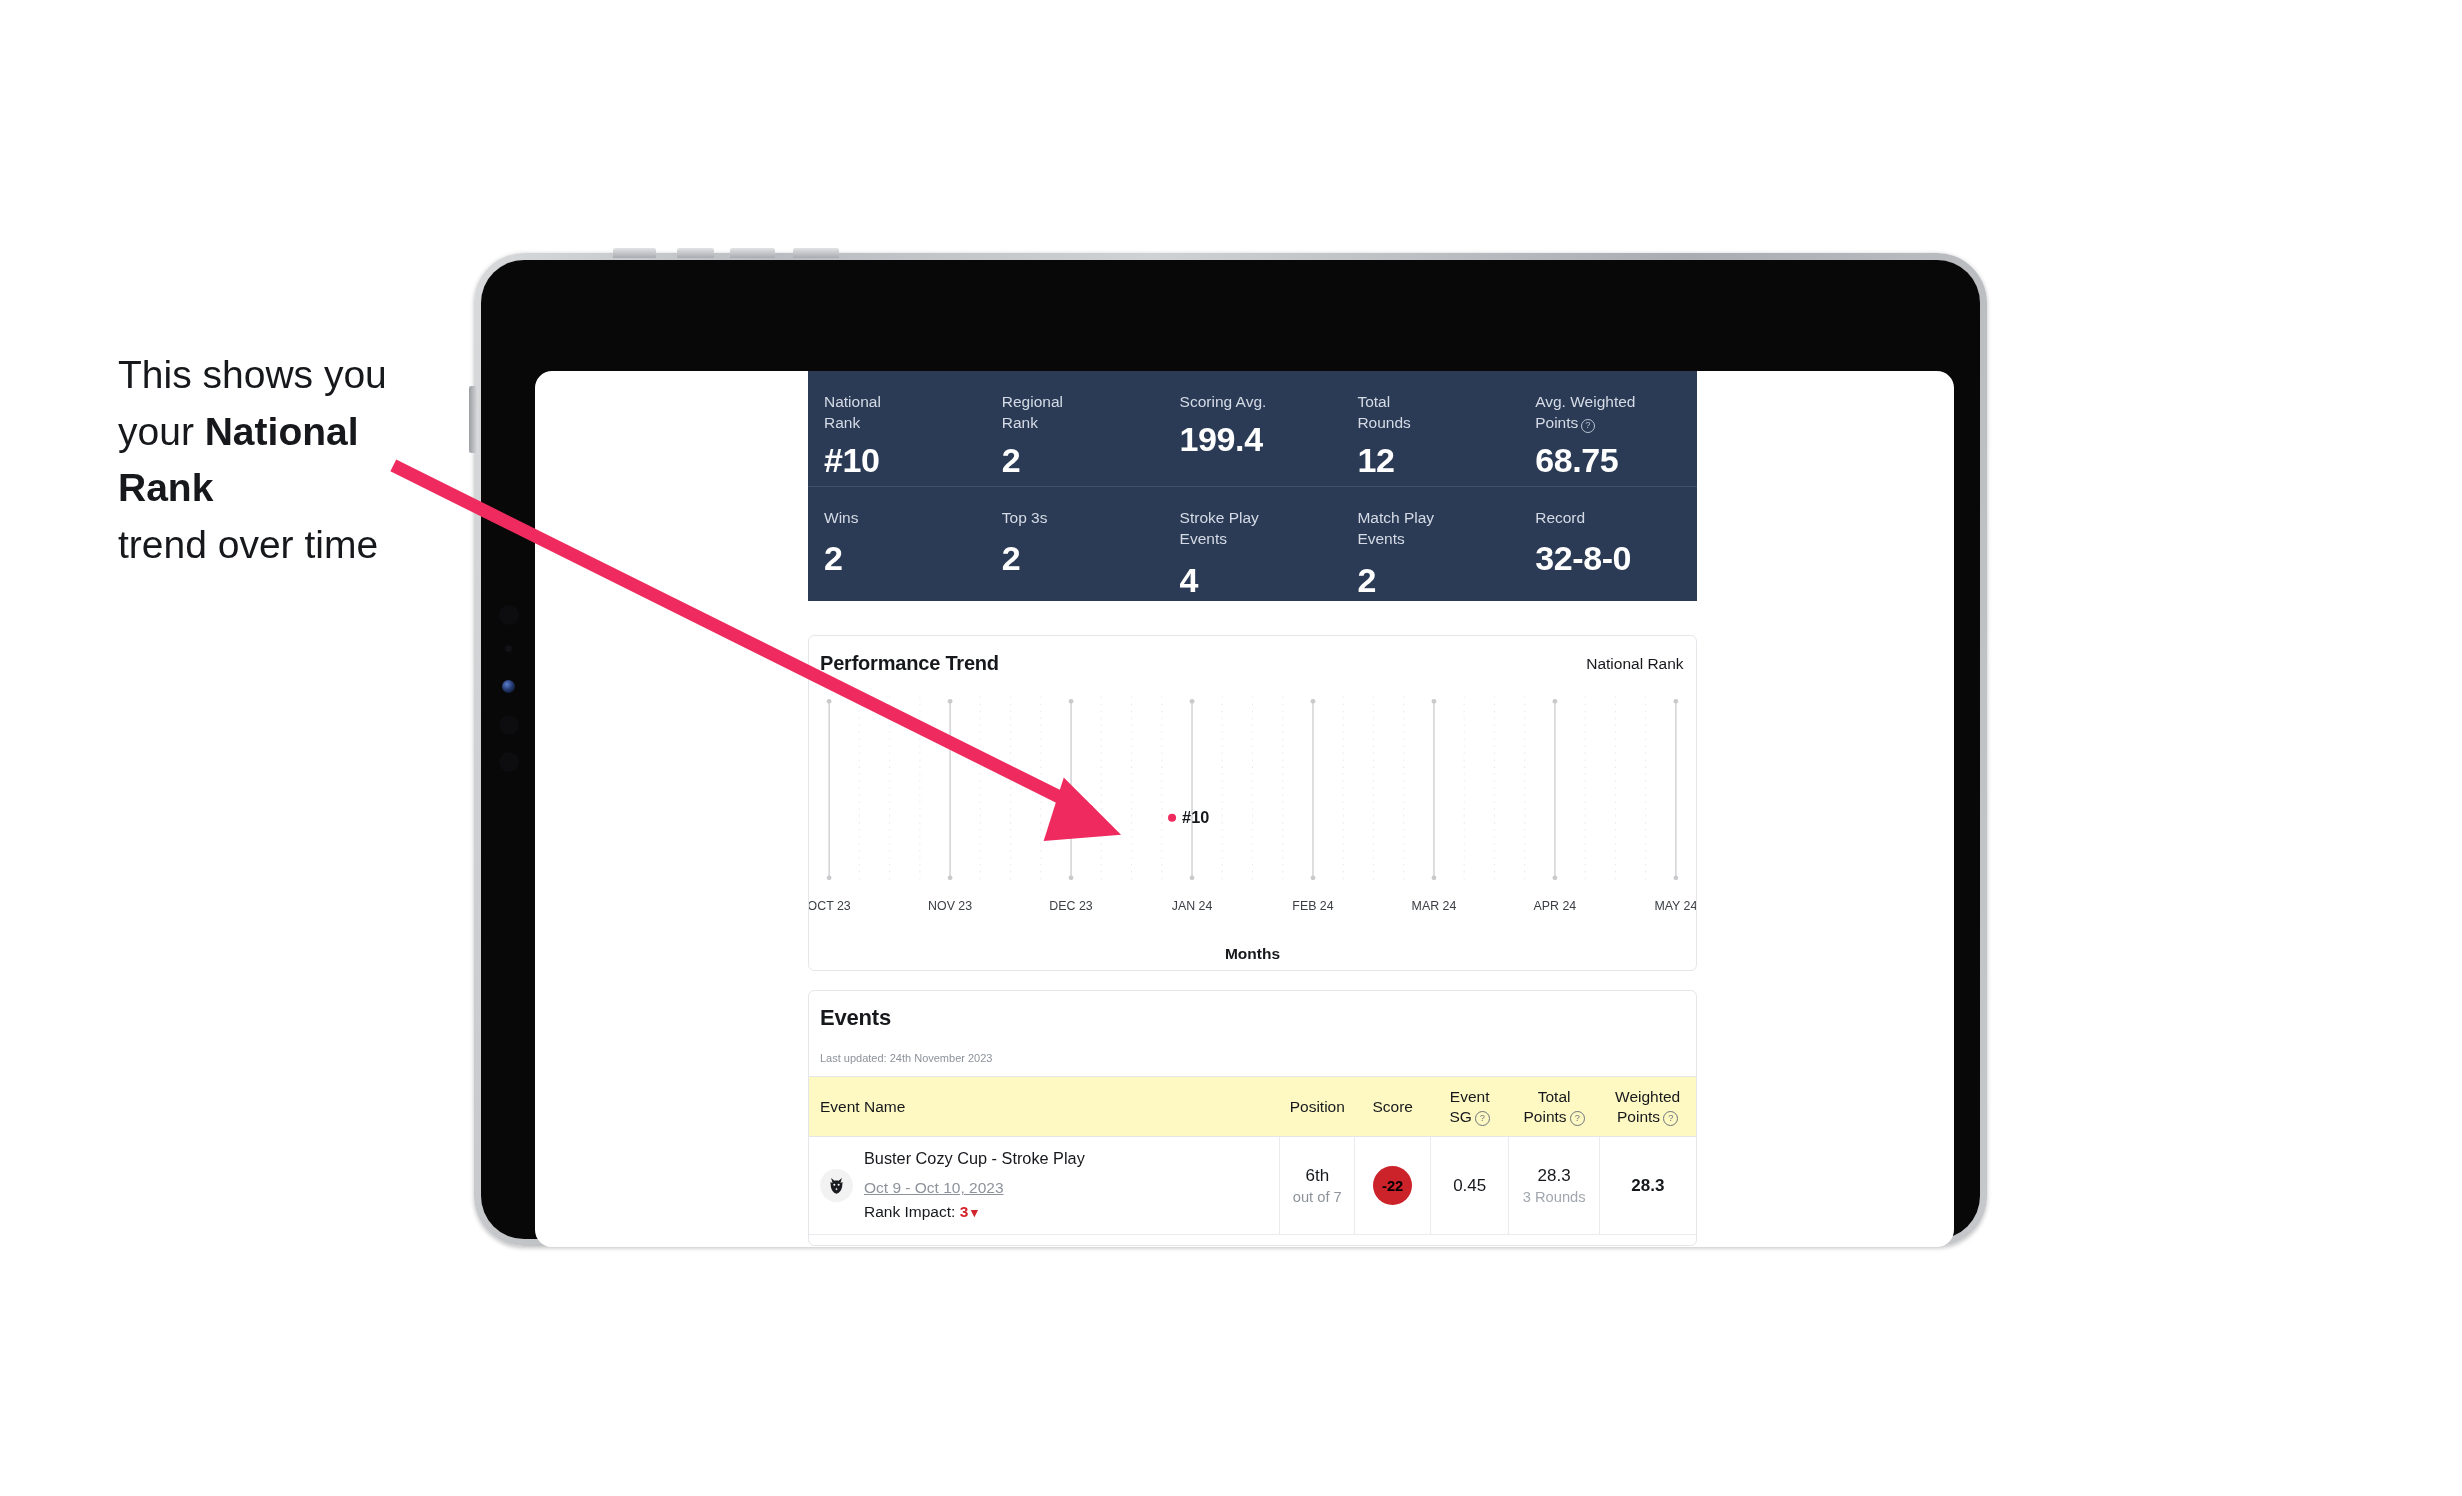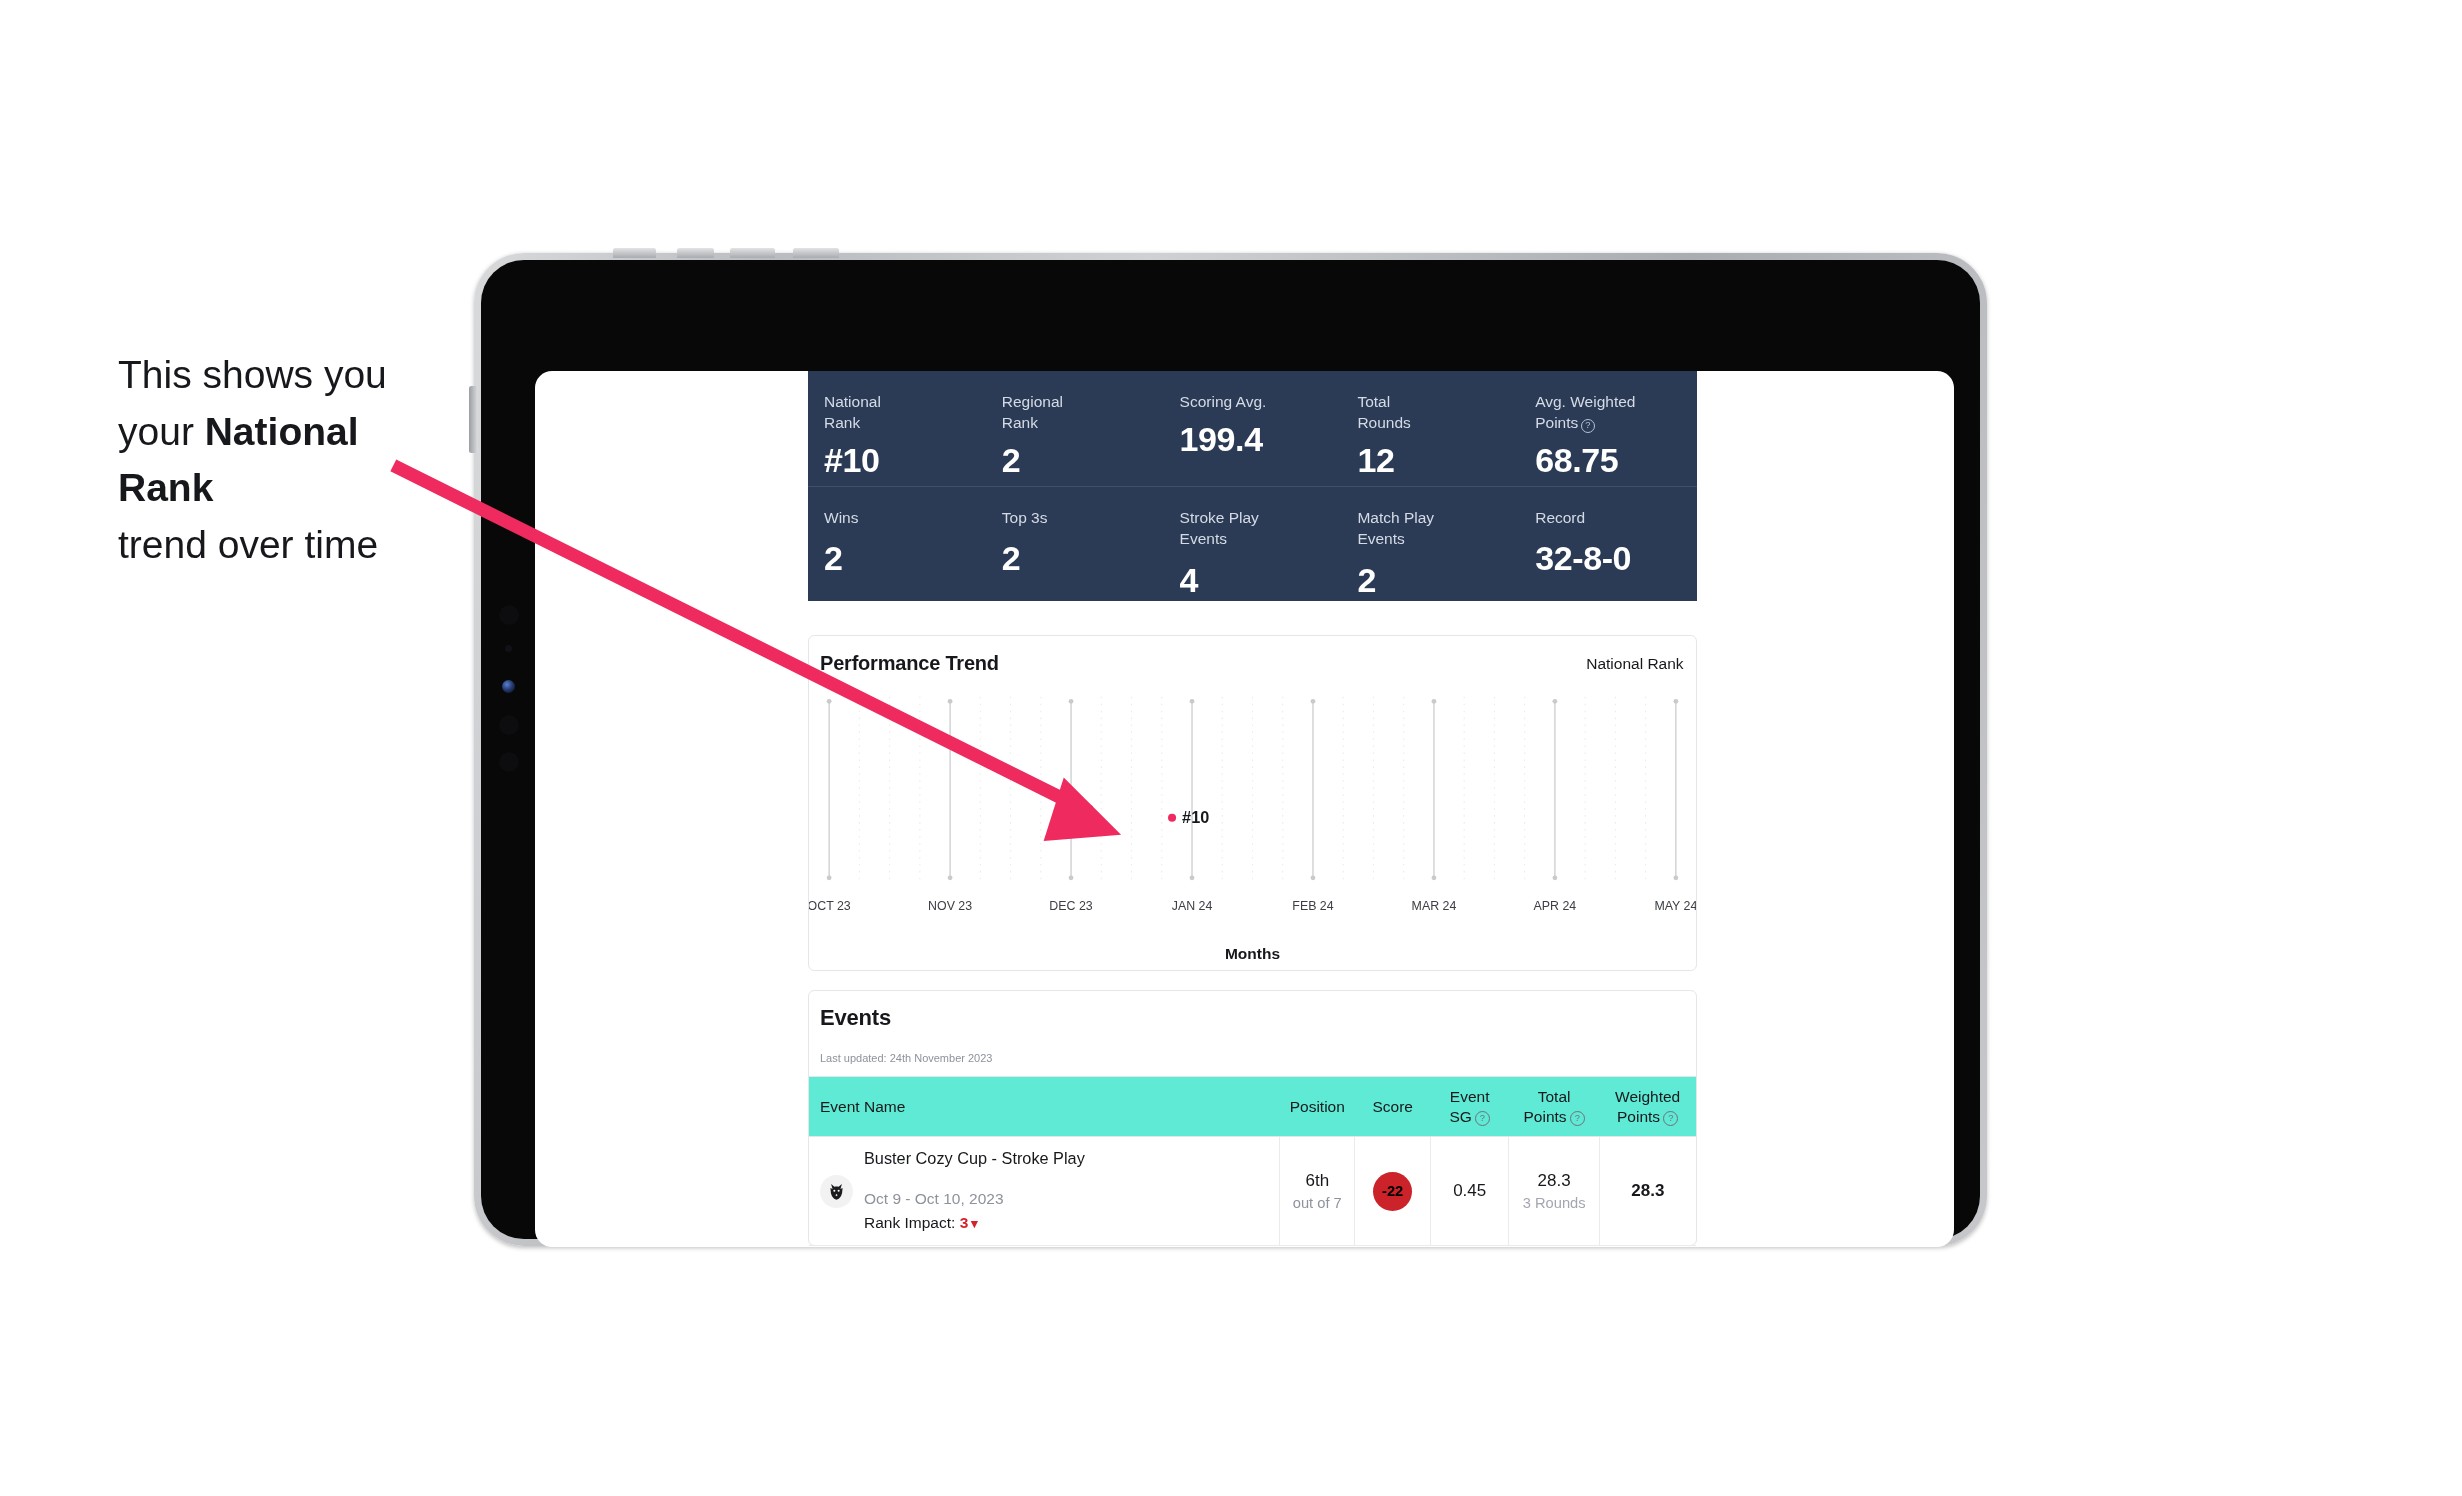--- a/index.html
+++ b/index.html
@@ -245,21 +245,21 @@
   #events-updated {
     font-size: 11px;
     color: #8d929b;
     margin-top: 21px;
   }
   table.events-table {
     width: 100%;
     border-collapse: collapse;
     table-layout: fixed;
   }
-  table.events-table thead tr { background: #5eead4; }
+  table.events-table thead tr { background: #fef9c3; }
   table.events-table th {
     border-top: 0.8px solid #e4e6ea;
     border-bottom: 0.8px solid #e4e6ea;
     font-size: 15.5px;
     font-weight: 400;
     color: #16181c;
     padding: 9.3px 4.6px;
     vertical-align: middle;
     text-align: center;
     line-height: 1.3;
@@ -311,21 +311,22 @@
   .evt-name {
     font-size: 16.3px;
     font-weight: 400;
     color: #16181c;
     line-height: 1.3;
   }
   .evt-date {
     font-size: 15.5px;
     color: #8d929b;
     line-height: 1.45;
-    margin-top: 19px;
+    margin-top: 8px;
+    text-decoration: underline;
   }
   .evt-rank {
     font-size: 15.5px;
     color: #16181c;
     line-height: 1.45;
     margin-top: 0.8px;
   }
   .evt-rank .rk { color: #d3232b; font-weight: 700; }
   .evt-rank .arrow { color: #d3232b; font-size: 12.4px; }
 

